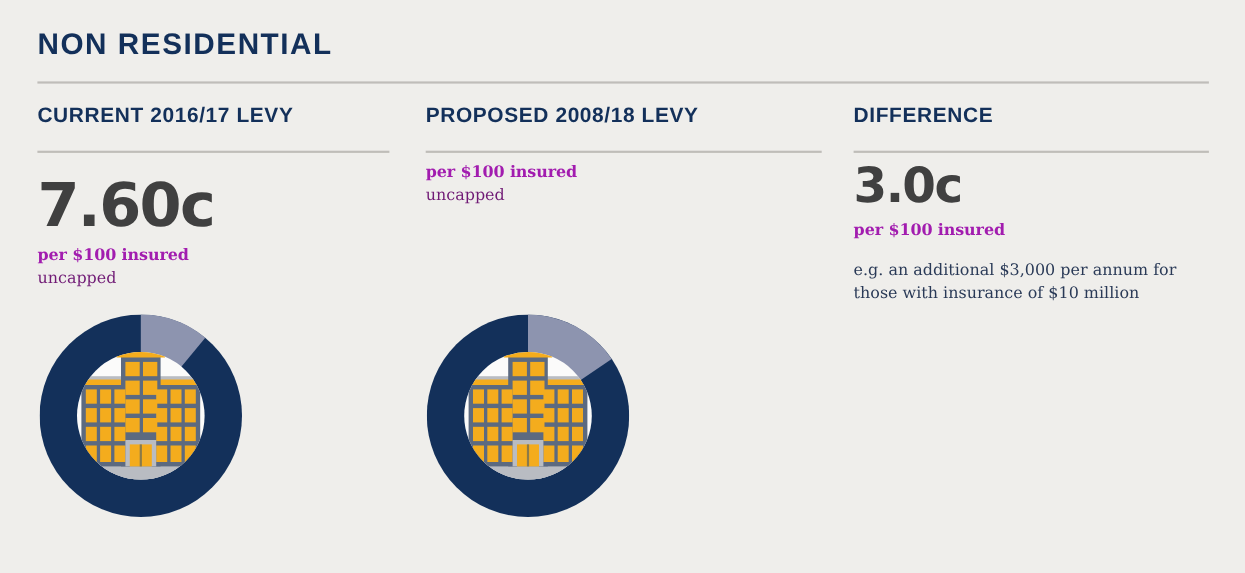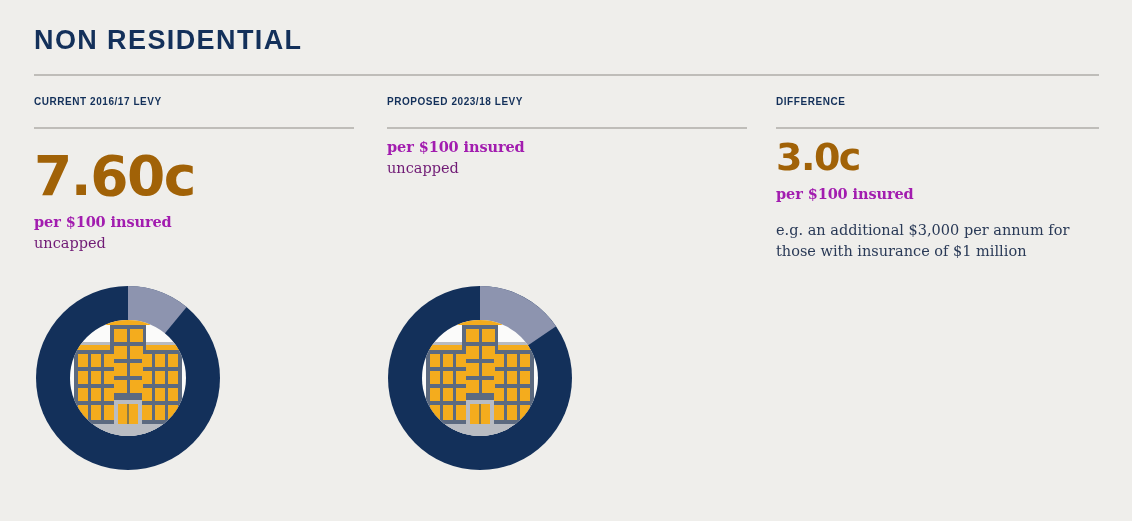--- a/index.html
+++ b/index.html
@@ -55,37 +55,37 @@
   }
   .col {
     position: absolute;
     top: 0;
   }
   .col-1 { left: 34px;  width: 320px; }
   .col-2 { left: 387px; width: 360px; }
   .col-3 { left: 776px; width: 323px; }
 
   .col-head {
-    font-size: 10px;
+    font-size: 19px;
     font-weight: bold;
     letter-spacing: 0.55px;
     color: #13305a;
     line-height: 1.1;
     white-space: nowrap;
   }
   .col-rule {
     margin-top: 20px;
     height: 2px;
     background: #bfbdb9;
     width: 100%;
   }
 
   
   .big-value {
-    color: #a16207;
+    color: #404040;
     font-family: "DejaVu Sans", sans-serif;
     font-weight: bold;
     font-size: 55px;
     line-height: 1;
     letter-spacing: -1.5px;
     white-space: nowrap;
   }
   .col-1 .big-value,
   .col-2 .big-value { margin-top: 20px; }
 
@@ -112,21 +112,21 @@
   .increase-label {
     font-family: "DejaVu Serif", serif;
     font-weight: bold;
     font-size: 14.5px;
     color: #13274a;
     margin-top: 21px;
     line-height: 1.2;
   }
   .col-3 .big-value {
     margin-top: 9px;
-    font-size: 38px;
+    font-size: 44px;
   }
   .note {
     font-family: "DejaVu Serif", serif;
     font-size: 14.5px;
     color: #2a3a57;
     margin-top: 18px;
     line-height: 1.45;
     max-width: 330px;
   }
 
@@ -153,32 +153,32 @@
 
     <div class="col col-1">
       <div class="col-head">CURRENT 2016/17 LEVY</div>
       <div class="col-rule"></div>
       <div class="big-value">7.60c</div>
       <div class="sub-bold">per $100 insured</div>
       <div class="sub-light">uncapped</div>
     </div>
 
     <div class="col col-2">
-      <div class="col-head">PROPOSED 2023/18 LEVY</div>
+      <div class="col-head">PROPOSED 2008/18 LEVY</div>
       <div class="col-rule"></div>
       <div class="sub-bold">per $100 insured</div>
       <div class="sub-light">uncapped</div>
     </div>
 
     <div class="col col-3">
       <div class="col-head">DIFFERENCE</div>
       <div class="col-rule"></div>
       <div class="big-value">3.0c</div>
       <div class="sub-bold">per $100 insured</div>
-      <div class="note">e.g. an additional $3,000 per annum for those with insurance of $1 million</div>
+      <div class="note">e.g. an additional $3,000 per annum for those with insurance of $10 million</div>
     </div>
   </div>
 
   <div class="donut-wrap donut-1">
     <svg class="donut-svg" viewBox="0 0 184 184">
       <defs>
         <clipPath id="innerClip1">
             <circle cx="92" cy="92" r="58"></circle>
           </clipPath>
       </defs>

